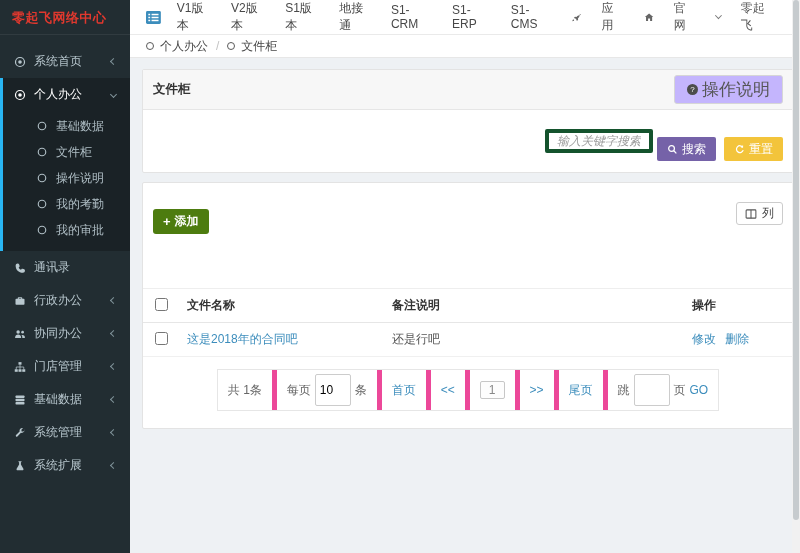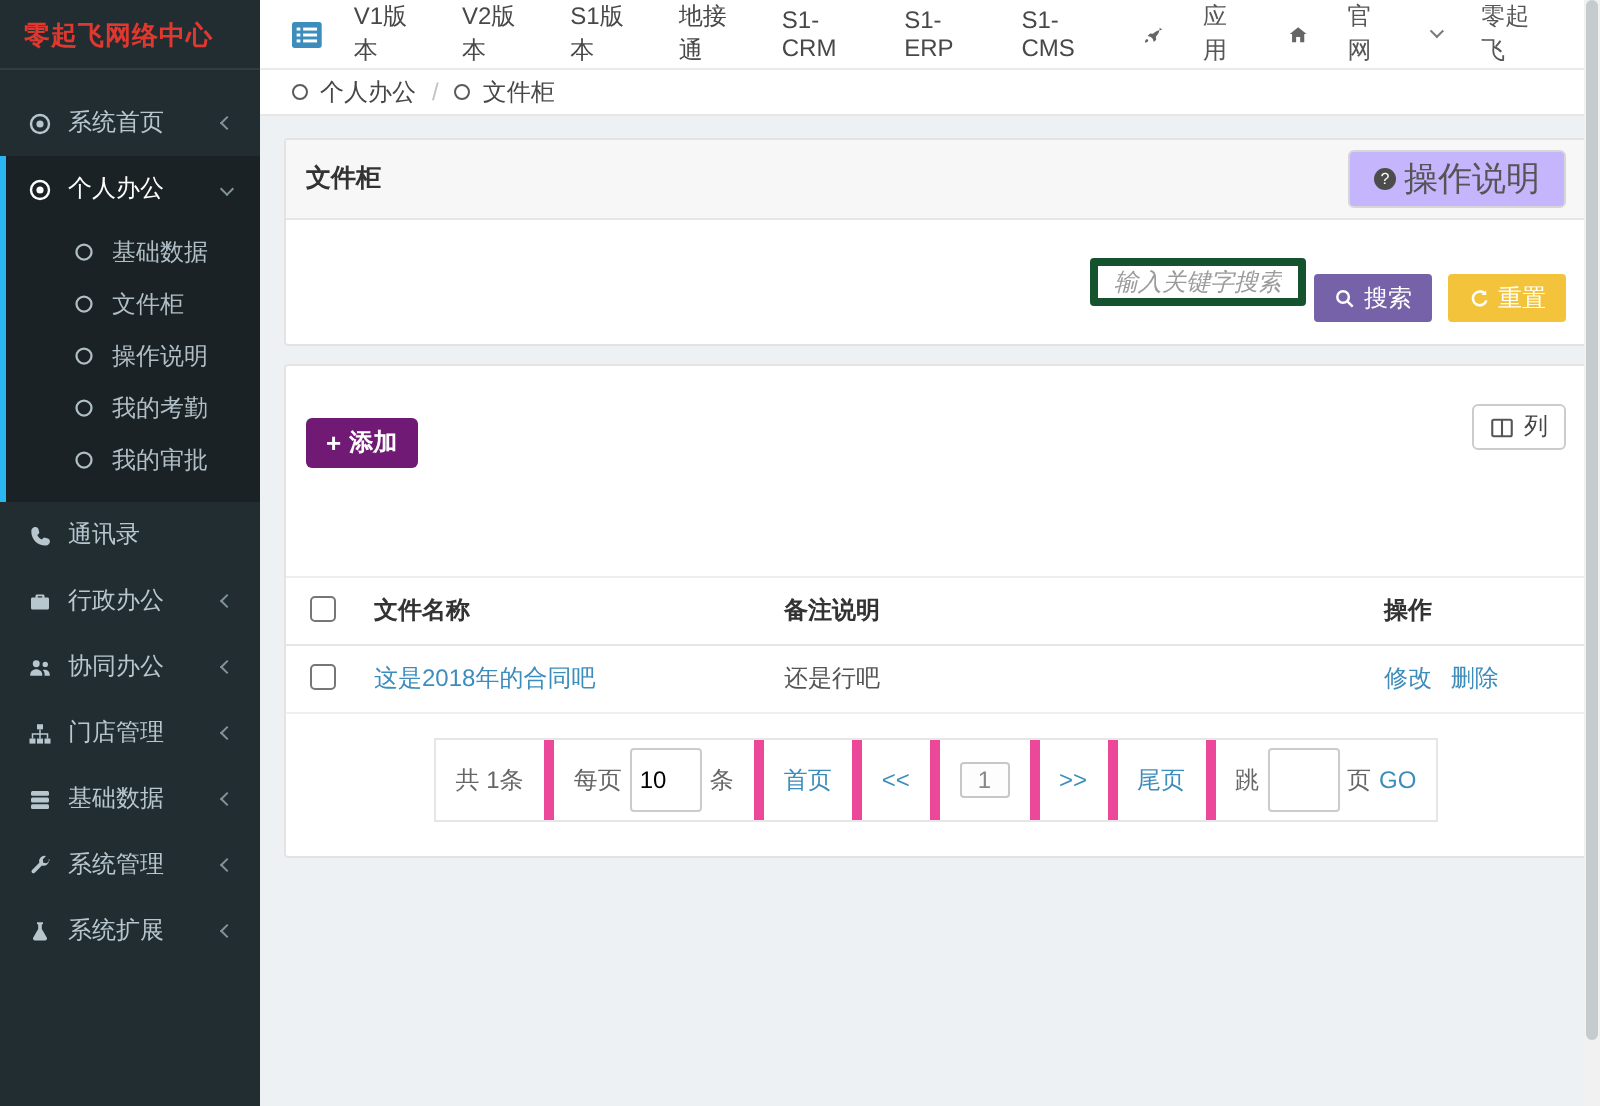--- a/index.html
+++ b/index.html
@@ -60,21 +60,21 @@
                   font-size:12px; padding:0 8px; color:#333; outline:none;font-style:italic; }
   .search-input::placeholder { color:#9b9b9b; }
   .btn { display:inline-flex; align-items:center; gap:4px; height:24px; border:none;
          border-radius:2px; font-size:12px; color:#fff; padding:0 10px; cursor:pointer;
          font-family:inherit;margin-top:16px; }
   .btn svg { width:11px; height:11px; }
   .btn-search { background:#7562a8; margin-left:4px; }
   .btn-reset  { background:#f3c43b; margin-left:8px; }
 
   .toolbar { display:flex; align-items:center; justify-content:space-between; padding:10px; }
-  .btn-add { background:#701a75; border-radius:3px; height:25px; font-weight:bold; }
+  .btn-add { background:#4d7c0f; border-radius:3px; height:25px; font-weight:bold; }
   .plus-ic::before { content:"+"; font-weight:bold; font-size:13px; }
   .btn-cols { display:inline-flex; align-items:center; gap:5px; background:#fff;
               border:1px solid #ccc; border-radius:3px; height:23px; padding:0 8px;
               font-size:12px; color:#444; cursor:pointer; font-family:inherit; }
   .btn-cols svg { width:12px; height:12px; }
 
   table { width:100%; border-collapse:collapse; font-size:12px;margin-top:44px; }
   thead th { text-align:left; font-weight:bold; color:#333; padding:8px;
              border-top:1px solid #eee; border-bottom:1px solid #e6e6e6; }
   tbody td { padding:8px; color:#555; border-bottom:1px solid #f0f0f0; }

